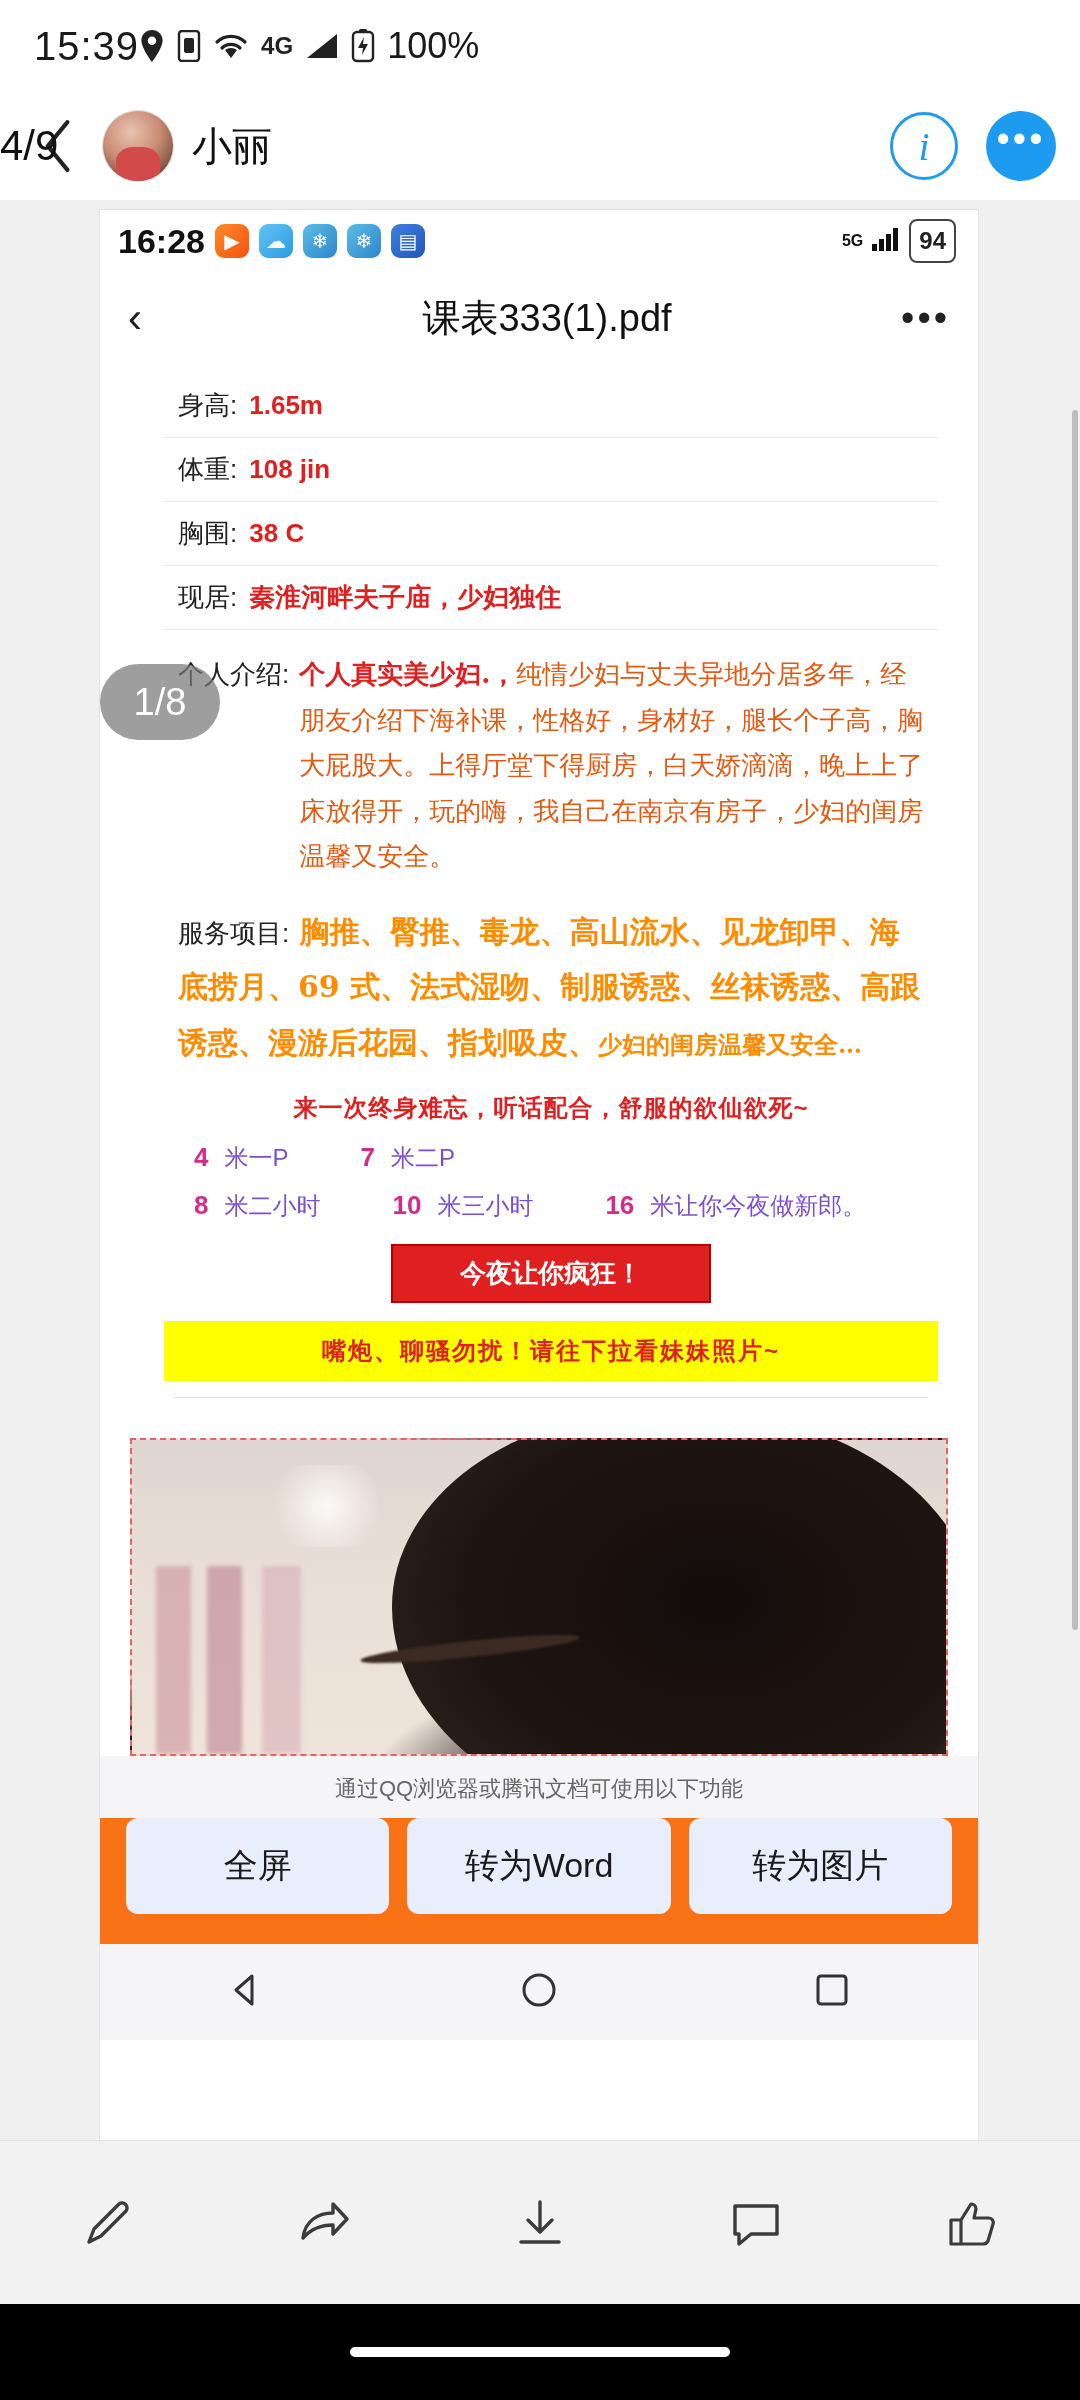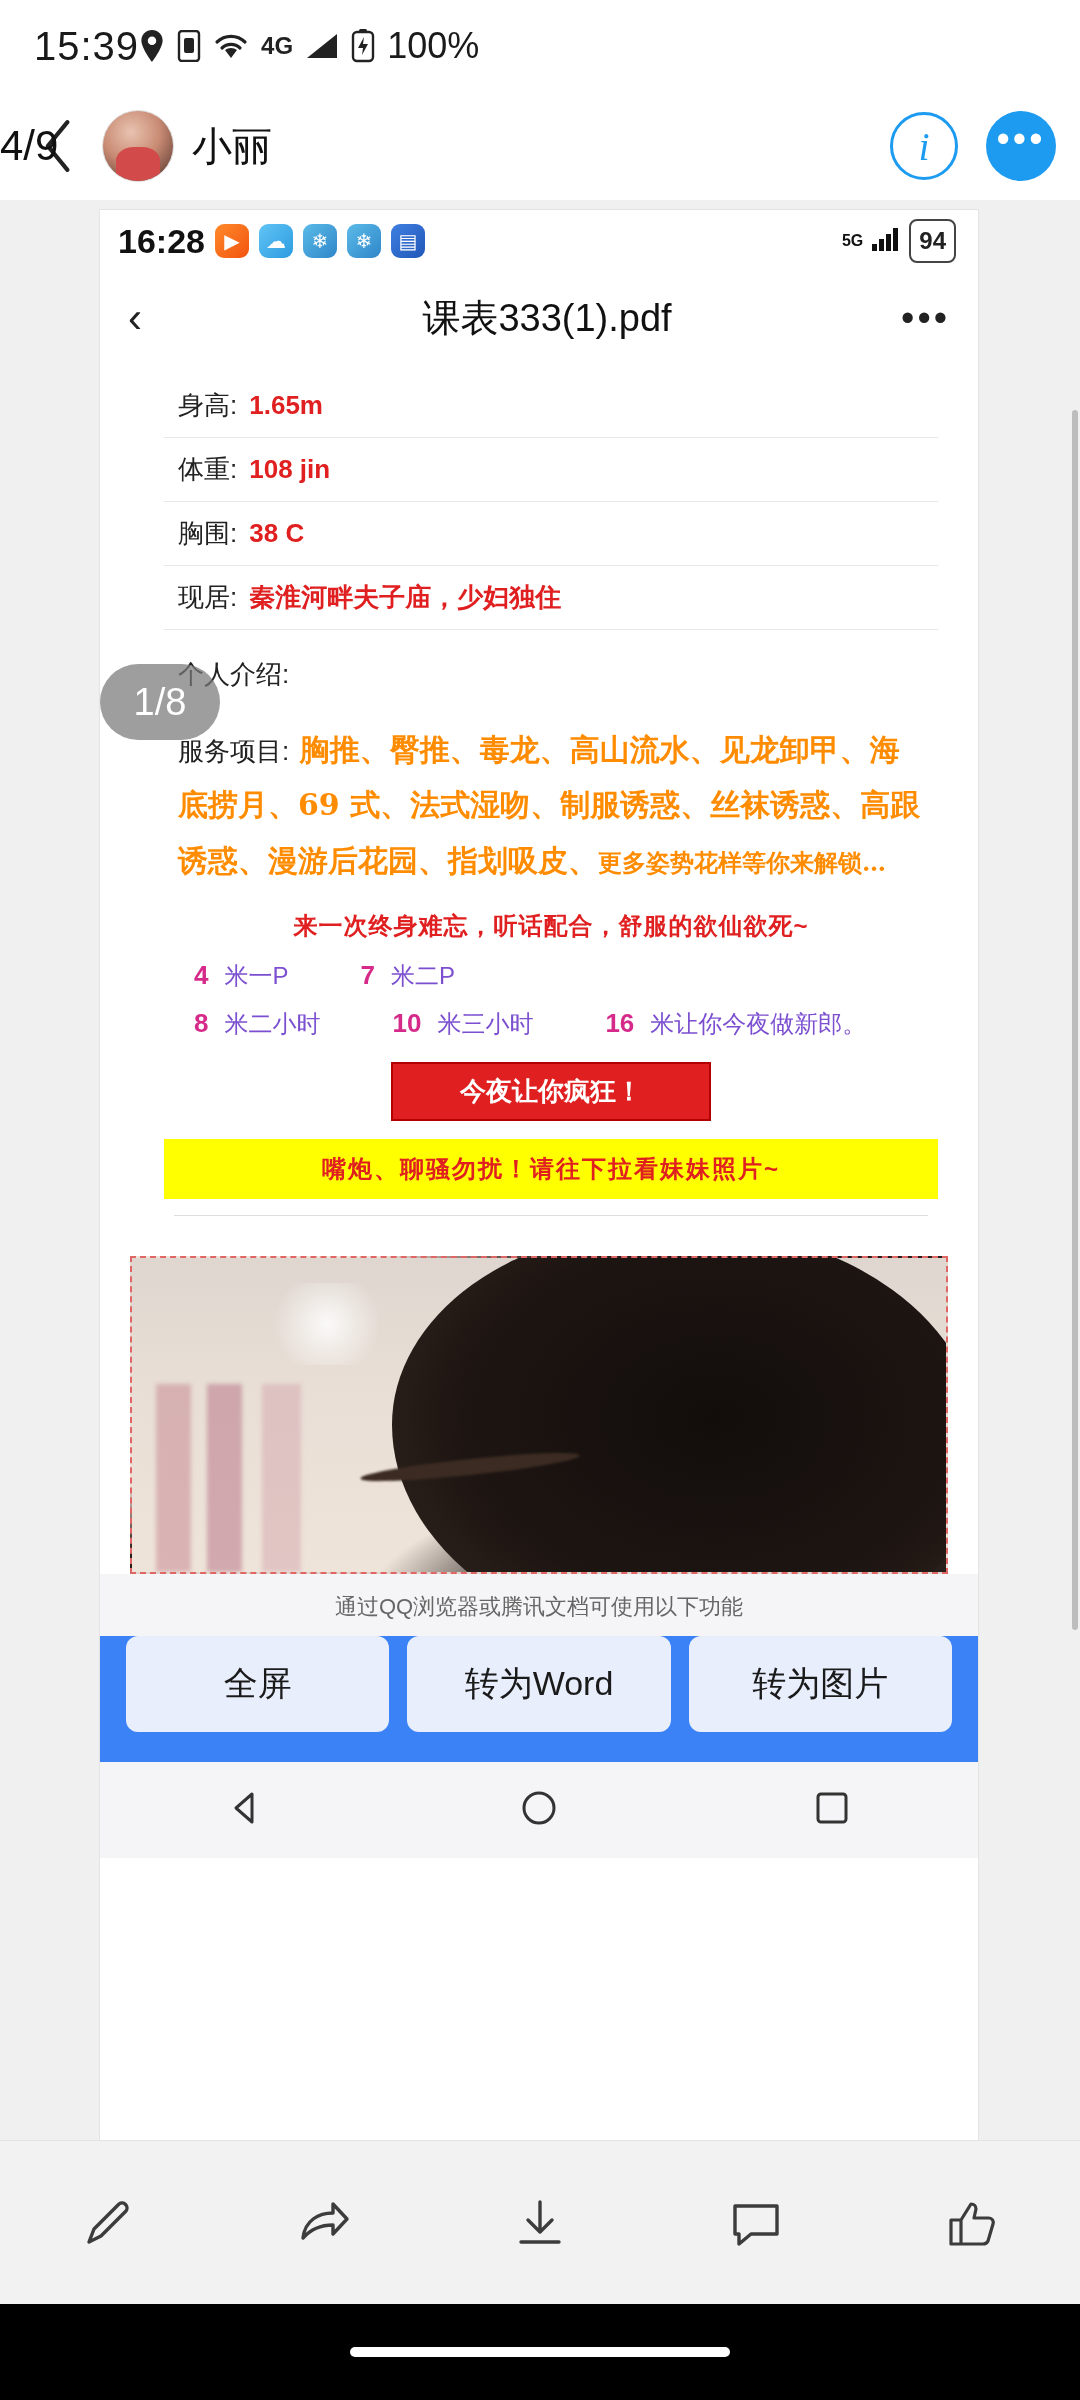--- a/index.html
+++ b/index.html
@@ -208,21 +208,21 @@
     background: radial-gradient(circle, rgba(255,255,255,.85), rgba(255,255,255,0) 70%);
   }
 
   .tip-bar {
     text-align: center; font-size: 22px; color: #666;
     padding: 18px 0 14px 0;
     background: #f5f5f7;
   }
   .action-row {
     display: flex; justify-content: space-between; gap: 18px;
-    padding: 0 26px 30px 26px; background: #3b82f6; align-items: center;
+    padding: 0 26px 30px 26px; background: #f97316; align-items: center;
   }
   .action-btn {
     flex: 1; height: 96px; border-radius: 12px;
     background: #e8eefc; color: #1a1a1a;
     display: flex; align-items: center; justify-content: center;
     font-size: 34px;
   }
   .navbar {
     height: 96px; display: flex; align-items: center; justify-content: space-around;
     background: #f5f5f7;
@@ -367,25 +367,26 @@
         <span class="lbl">胸围:</span>
         <span class="val">38 C</span>
       </div>
       <div class="row">
         <span class="lbl">现居:</span>
         <span class="val">秦淮河畔夫子庙，少妇独住</span>
       </div>
 
       <div class="para">
         <span class="lbl">个人介绍:</span>
+        <span class="txt"><b>个人真实美少妇.，</b><span>纯情少妇与丈夫异地分居多年，经朋友介绍下海补课，性格好，身材好，腿长个子高，胸大屁股大。上得厅堂下得厨房，白天娇滴滴，晚上上了床放得开，玩的嗨，我自己在南京有房子，少妇的闺房温馨又安全。</span></span>
       </div>
 
       <div class="services">
         <span class="lbl">服务项目:</span>
-        <span>胸推、臀推、毒龙、高山流水、见龙卸甲、海底捞月、69 式、法式湿吻、制服诱惑、丝袜诱惑、高跟诱惑、漫游后花园、指划吸皮、</span><span class="tail">更多姿势花样等你来解锁…</span>
+        <span>胸推、臀推、毒龙、高山流水、见龙卸甲、海底捞月、69 式、法式湿吻、制服诱惑、丝袜诱惑、高跟诱惑、漫游后花园、指划吸皮、</span><span class="tail">少妇的闺房温馨又安全…</span>
       </div>
 
       <div class="slogan">来一次终身难忘，听话配合，舒服的欲仙欲死~</div>
 
       <div class="price-line">
         <span class="num">4</span>
         <span class="unit">米一P</span>
         <span class="gap"></span>
         <span class="num">7</span>
         <span class="unit">米二P</span>

